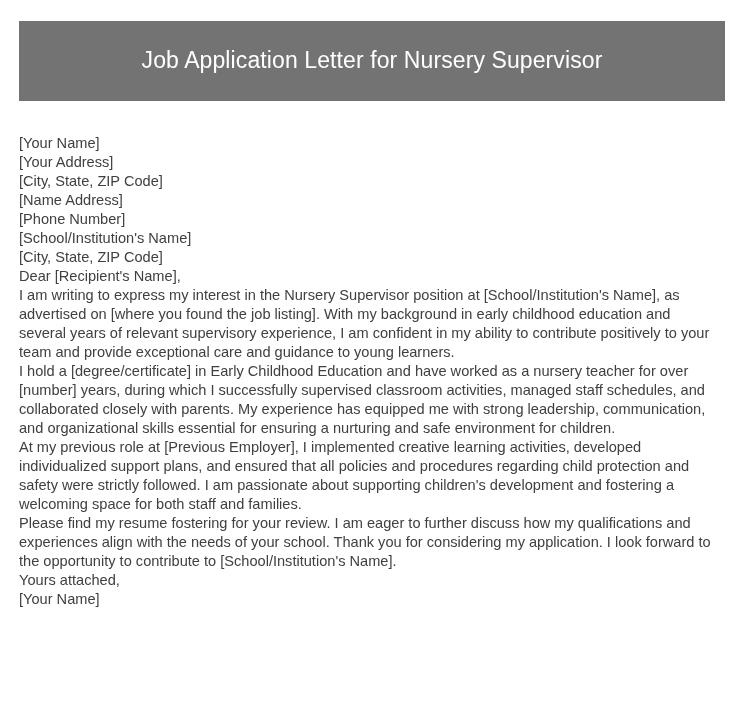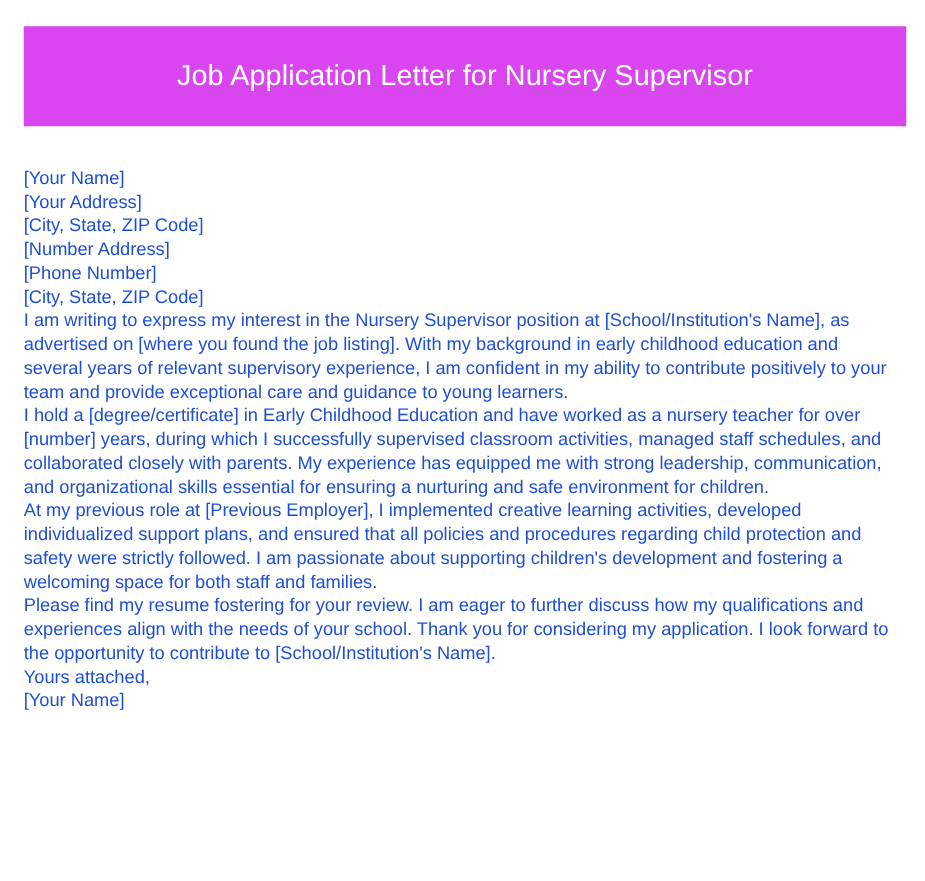--- a/index.html
+++ b/index.html
@@ -23,21 +23,21 @@
     box-sizing: border-box;
   }
 
   
   .doc-header {
     position: absolute;
     left: 19px;
     top: 21px;
     width: 706px;
     height: 80px;
-    background: #d946ef;
+    background: #737373;
     display: flex;
     align-items: center;
     justify-content: center;
     box-sizing: border-box;
   }
 
   .doc-title {
     color: #ffffff;
     font-size: 23px;
     font-weight: 400;
@@ -60,21 +60,21 @@
     font-family: "Liberation Sans", "DejaVu Sans", sans-serif;
     text-align: left;
   }
 
   .letter-line,
   .letter-para {
     margin: 0;
     padding: 0;
     font-size: 14.6px;
     line-height: 19px;
-    color: #1d4ed8;
+    color: #404040;
     word-spacing: 0px;
   }
 
   .letter-para {
     text-align: left;
   }
 </style>
 </head>
 <body>
 
@@ -82,25 +82,27 @@
 
   <div class="doc-header">
     <div class="doc-title">Job Application Letter for Nursery Supervisor</div>
   </div>
 
   <div class="letter-body">
 
     <div class="letter-line">[Your Name]</div>
     <div class="letter-line">[Your Address]</div>
     <div class="letter-line">[City, State, ZIP Code]</div>
-    <div class="letter-line">[Number Address]</div>
+    <div class="letter-line">[Name Address]</div>
     <div class="letter-line">[Phone Number]</div>
 
+    <div class="letter-line">[School/Institution's Name]</div>
     <div class="letter-line">[City, State, ZIP Code]</div>
 
+    <div class="letter-line">Dear [Recipient's Name],</div>
 
     <p class="letter-para">I am writing to express my interest in the Nursery Supervisor position at [School/Institution's Name], as advertised on [where you found the job listing]. With my background in early childhood education and several years of relevant supervisory experience, I am confident in my ability to contribute positively to your team and provide exceptional care and guidance to young learners.</p>
     <p class="letter-para">I hold a [degree/certificate] in Early Childhood Education and have worked as a nursery teacher for over [number] years, during which I successfully supervised classroom activities, managed staff schedules, and collaborated closely with parents. My experience has equipped me with strong leadership, communication, and organizational skills essential for ensuring a nurturing and safe environment for children.</p>
     <p class="letter-para">At my previous role at [Previous Employer], I implemented creative learning activities, developed individualized support plans, and ensured that all policies and procedures regarding child protection and safety were strictly followed. I am passionate about supporting children's development and fostering a welcoming space for both staff and families.</p>
     <p class="letter-para">Please find my resume fostering for your review. I am eager to further discuss how my qualifications and experiences align with the needs of your school. Thank you for considering my application. I look forward to the opportunity to contribute to [School/Institution's Name].</p>
 
     <div class="letter-line">Yours attached,</div>
     <div class="letter-line">[Your Name]</div>
 
   </div>

